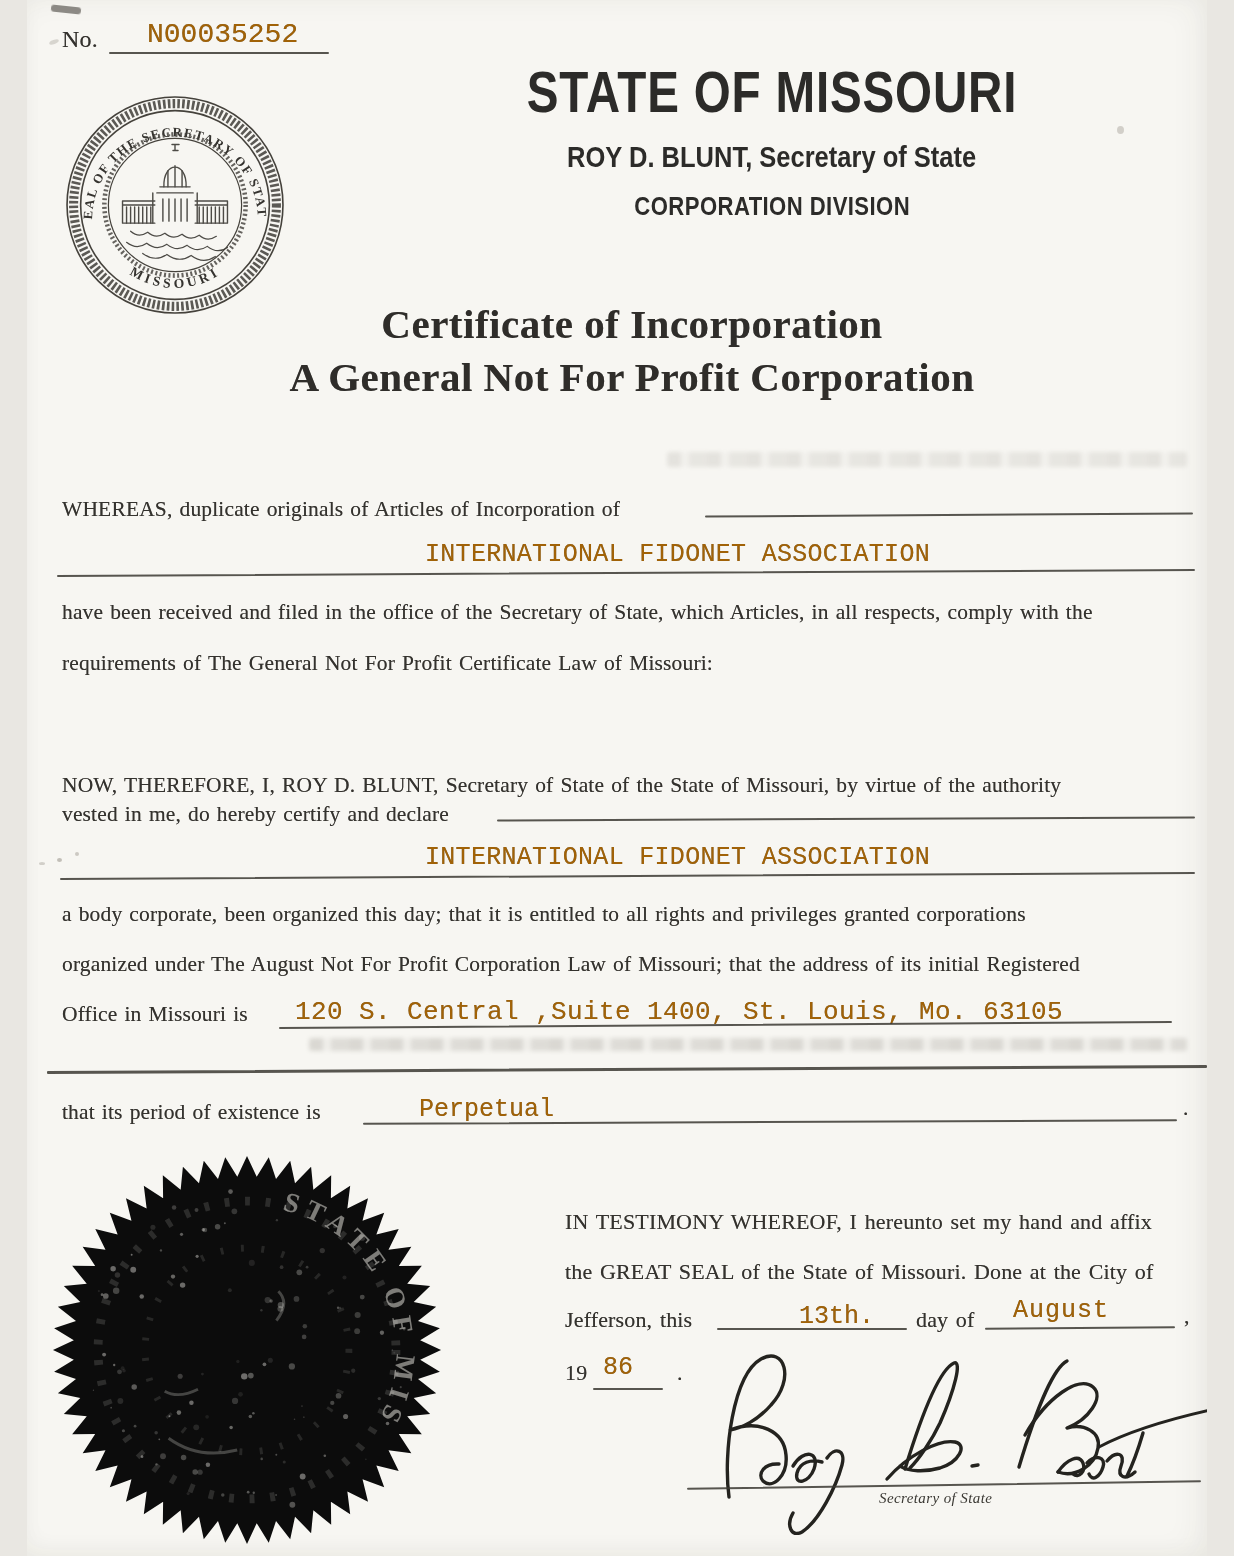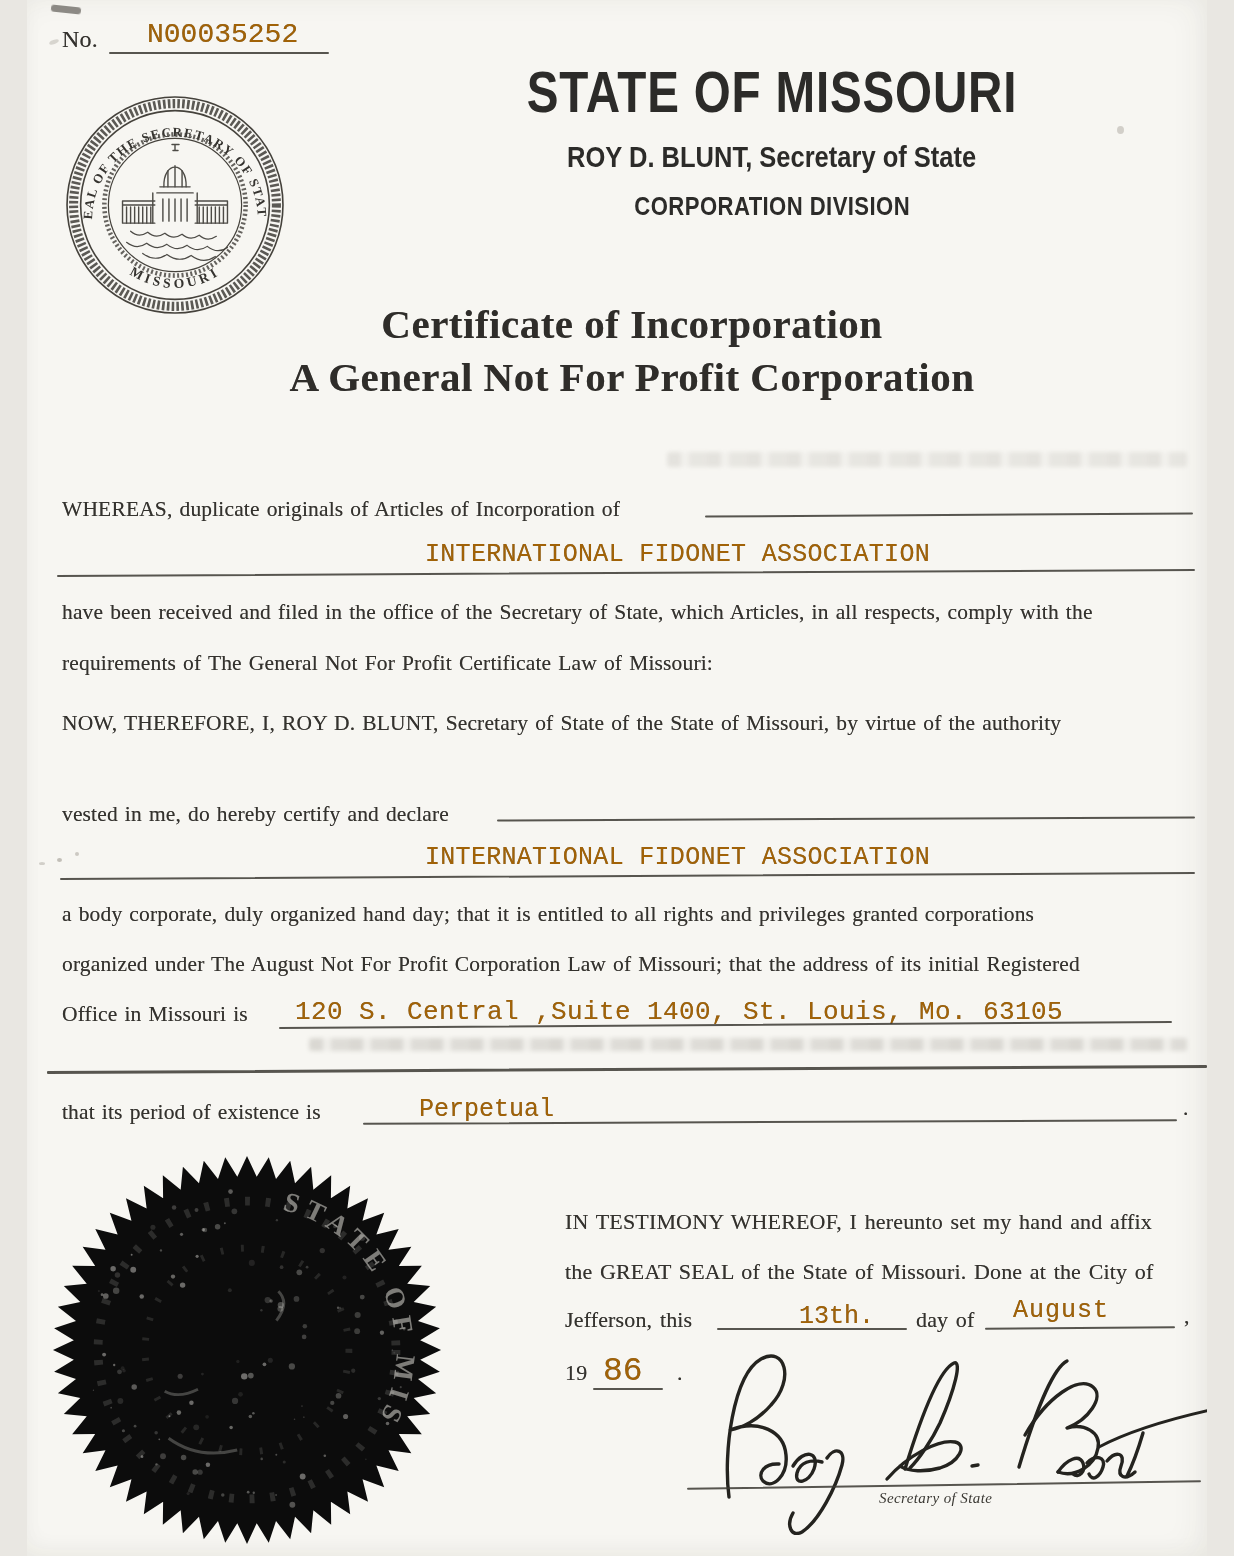--- a/index.html
+++ b/index.html
@@ -92,26 +92,26 @@
   <div class="abs titleline" style="left:0;top:300px;width:1210px;">Certificate of Incorporation</div>
   <div class="abs titleline" style="left:0;top:353px;width:1210px;">A General Not For Profit Corporation</div>
 
   <div class="abs serif" style="left:35px;top:497px;">WHEREAS, duplicate originals of Articles of Incorporation of</div>
   <div class="abs uline" style="left:678px;top:514px;width:488px;transform:rotate(-.35deg);"></div>
   <div class="abs mono" style="left:398px;top:540px;font-size:25px;letter-spacing:.3px;">INTERNATIONAL FIDONET ASSOCIATION</div>
   <div class="abs uline" style="left:30px;top:572px;width:1138px;transform:rotate(-.3deg);"></div>
   <div class="abs serif" style="left:35px;top:600px;">have been received and filed in the office of the Secretary of State, which Articles, in all respects, comply with the</div>
   <div class="abs serif" style="left:35px;top:651px;">requirements of The General Not For Profit Certificate Law of Missouri:</div>
 
-  <div class="abs serif" style="left:35px;top:711px;text-align:right;">NOW, THEREFORE, I, ROY D. BLUNT, Secretary of State of the State of Missouri, by virtue of the authority</div>
+  <div class="abs serif" style="left:35px;top:773px;text-align:right;">NOW, THEREFORE, I, ROY D. BLUNT, Secretary of State of the State of Missouri, by virtue of the authority</div>
   <div class="abs serif" style="left:35px;top:802px;">vested in me, do hereby certify and declare</div>
   <div class="abs uline" style="left:470px;top:818px;width:698px;transform:rotate(-.25deg);"></div>
   <div class="abs mono" style="left:398px;top:843px;font-size:25px;letter-spacing:.3px;">INTERNATIONAL FIDONET ASSOCIATION</div>
   <div class="abs uline" style="left:33px;top:875px;width:1135px;transform:rotate(-.3deg);"></div>
-  <div class="abs serif" style="left:35px;top:902px;">a body corporate, duly organized hand day; that it is entitled to all rights and privileges granted corporations</div>
+  <div class="abs serif" style="left:35px;top:902px;">a body corporate, been organized this day; that it is entitled to all rights and privileges granted corporations</div>
   <div class="abs serif" style="left:35px;top:952px;">organized under The August Not For Profit Corporation Law of Missouri; that the address of its initial Registered</div>
   <div class="abs serif" style="left:35px;top:1002px;">Office in Missouri is</div>
   <div class="abs mono" style="left:268px;top:997px;font-size:26px;letter-spacing:.4px;">120 S. Central ,Suite 1400, St. Louis, Mo. 63105</div>
   <div class="abs uline" style="left:252px;top:1024px;width:893px;transform:rotate(-.4deg);"></div>
   <div class="abs uline" style="left:20px;top:1068px;width:1160px;height:2.5px;transform:rotate(-.3deg);"></div>
   <div class="abs serif" style="left:35px;top:1100px;">that its period of existence is</div>
   <div class="abs mono" style="left:392px;top:1095px;font-size:25px;">Perpetual</div>
   <div class="abs uline" style="left:336px;top:1121px;width:814px;transform:rotate(-.25deg);"></div>
   <div class="abs serif" style="left:1156px;top:1096px;">.</div>
 
@@ -119,21 +119,21 @@
   <div class="abs serif serif-lg" style="left:538px;top:1259px;">the GREAT SEAL of the State of Missouri. Done at the City of</div>
   <div class="abs serif serif-lg" style="left:538px;top:1307px;">Jefferson, this</div>
   <div class="abs uline" style="left:690px;top:1328px;width:190px;"></div>
   <div class="abs mono" style="left:772px;top:1302px;font-size:25px;">13th.</div>
   <div class="abs serif serif-lg" style="left:889px;top:1307px;">day of</div>
   <div class="abs uline" style="left:958px;top:1327px;width:190px;transform:rotate(-.4deg);"></div>
   <div class="abs mono" style="left:986px;top:1296px;font-size:25px;letter-spacing:1px;text-align:right;">August</div>
   <div class="abs serif serif-lg" style="left:1157px;top:1303px;">,</div>
   <div class="abs serif serif-lg" style="left:538px;top:1360px;">19</div>
   <div class="abs uline" style="left:566px;top:1388px;width:70px;"></div>
-  <div class="abs mono" style="left:576px;top:1353px;font-size:33px;">86</div>
+  <div class="abs mono" style="left:576px;top:1353px;font-size:25px;">86</div>
   <div class="abs serif serif-lg" style="left:650px;top:1360px;">.</div>
 
   <svg class="abs" role="img" style="left:640px;top:1335px;" width="560" height="200" viewBox="0 0 560 200" aria-label="Roy D. Blunt">
     <g fill="none" stroke="#24231f" stroke-width="3.4" stroke-linecap="round" stroke-linejoin="round">
 
       <path d="M62,162 C56,118 66,40 94,24 C118,11 128,44 104,70 C91,85 75,93 63,95 C92,84 117,96 119,120 C121,140 106,155 96,146 C90,139 97,128 112,129"></path>
 
       <path d="M126,131 C137,113 153,117 147,134 C142,148 127,151 130,138 C133,127 144,124 155,127"></path>
 
       <path d="M160,123 C168,111 179,115 175,130 C169,152 152,186 135,197 C124,203 119,190 126,178"></path>

